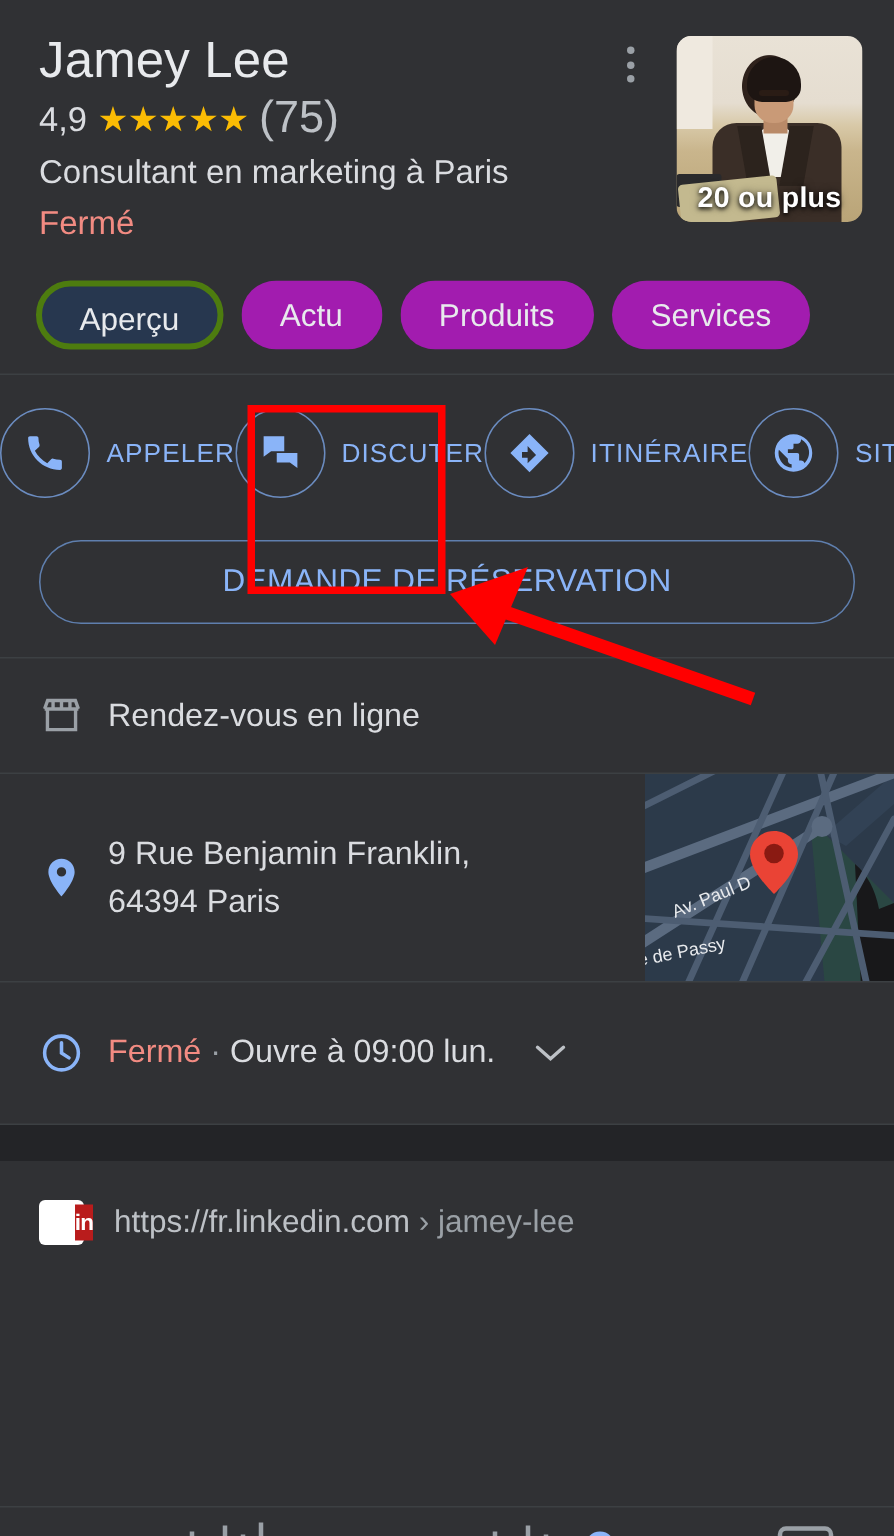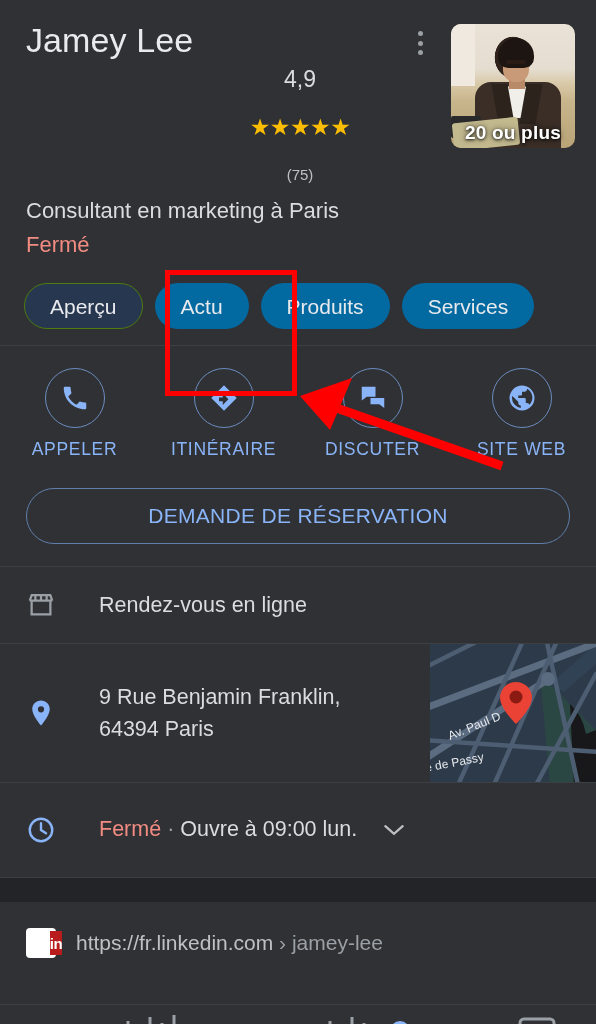--- a/index.html
+++ b/index.html
@@ -36,36 +36,35 @@
     font-weight: 400;
     color: #e8eaed;
     letter-spacing: 0.1px;
     line-height: 40px;
     margin: 0;
   }
   .rating-row {
     display: flex;
     align-items: center;
     margin-top: 7px;
-    gap: 24px;
-    flex-direction: column;
+    gap: 7px;
   }
   .rating-value {
     font-size: 23px;
     color: #dadce0;
     line-height: 24px;
   }
   .stars {
     font-size: 23px;
     color: #fbbc04;
     letter-spacing: -0.5px;
     line-height: 24px;
   }
   .rating-count {
-    font-size: 15px;
+    font-size: 30px;
     color: #bdc1c6;
     line-height: 24px;
   }
   .subtitle {
     font-size: 22px;
     color: #dadce0;
     margin-top: 10px;
     line-height: 28px;
   }
   .status-closed {
@@ -210,48 +209,48 @@
     gap: 12px;
     padding: 8px 0 16px 24px;
     overflow: hidden;
   }
   .chip {
     flex: 0 0 auto;
     height: 46px;
     line-height: 46px;
     padding: 0 25px;
     border-radius: 23px;
-    background: #0369a1;
+    background: #a21caf;
     color: #e8eaed;
     font-size: 21px;
     white-space: nowrap;
     box-sizing: border-box;
     border: 1px solid transparent;
     cursor: pointer;
   }
   .chip.active {
-    border: 1px solid #4d7c0f;
+    border: 4px solid #4d7c0f;
     background: #27374f;
   }
 
   .hr {
     height: 1px;
     background: #3c4043;
     width: 100%;
   }
 
   
   .actions {
     display: flex;
     padding: 22px 0 16px 0;
   }
   .action {
     flex: 1 1 0;
     display: flex;
-    flex-direction: column;
+    flex-direction: row;
     align-items: center;
     gap: 11px;
     cursor: pointer;
   }
   .action-circle {
     width: 60px;
     height: 60px;
     border-radius: 50%;
     border: 1px solid #6b8cc0;
     display: flex;
@@ -298,21 +297,20 @@
     flex: 0 0 46px;
     display: flex;
     align-items: center;
     justify-content: flex-start;
   }
   .row-text {
     font-size: 21.5px;
     color: #dadce0;
     line-height: 32px;
     flex: 1 1 auto;
-    margin-left: 27px;
   }
   .row-addr { min-height: 138px; padding-right: 78px; }
   .row-hours { min-height: 94px; }
   .row-phone { min-height: 96px; }
 
   .hours-closed { color: #f28b82; }
   .hours-sep { color: #9aa0a6; padding: 0 6px; }
   .chev {
     margin-left: 18px;
     display: inline-block;
@@ -454,34 +452,34 @@
         <svg width="30" height="30" viewBox="0 0 24 24" fill="#8ab4f8">
           <path d="M6.6 10.8c1.4 2.8 3.8 5.1 6.6 6.6l2.2-2.2c.3-.3.7-.4 1-.2 1.1.4 2.4.6 3.6.6.6 0 1 .4 1 1V20c0 .6-.4 1-1 1C10.6 21 3 13.4 3 4c0-.6.4-1 1-1h3.5c.6 0 1 .4 1 1 0 1.3.2 2.5.6 3.6.1.3 0 .7-.2 1l-2.3 2.2z"></path>
         </svg>
       </div>
       <div class="action-label">APPELER</div>
     </div>
 
     <div class="action">
       <div class="action-circle">
         <svg width="30" height="30" viewBox="0 0 24 24" fill="#8ab4f8">
-          <path d="M12 1.8 22.2 12 12 22.2 1.8 12 12 1.8zm-1 6.4v3.3H8v3h3v3l4.5-4.5L11 8.2z"></path>
-        </svg>
-      </div>
-      <div class="action-label">ITINÉRAIRE</div>
-    </div>
-
-    <div class="action">
-      <div class="action-circle">
-        <svg width="30" height="30" viewBox="0 0 24 24" fill="#8ab4f8">
           <path d="M3 3h11v8H7l-4 3V3z"></path>
           <path d="M10 12h11v8l-4-3h-7v-5z"></path>
         </svg>
       </div>
       <div class="action-label">DISCUTER</div>
+    </div>
+
+    <div class="action">
+      <div class="action-circle">
+        <svg width="30" height="30" viewBox="0 0 24 24" fill="#8ab4f8">
+          <path d="M12 1.8 22.2 12 12 22.2 1.8 12 12 1.8zm-1 6.4v3.3H8v3h3v3l4.5-4.5L11 8.2z"></path>
+        </svg>
+      </div>
+      <div class="action-label">ITINÉRAIRE</div>
     </div>
 
     <div class="action">
       <div class="action-circle">
         <svg width="30" height="30" viewBox="0 0 24 24" fill="#8ab4f8">
           <path d="M12 2a10 10 0 1 0 0 20 10 10 0 0 0 0-20zm-1 17.9A8 8 0 0 1 4 12c0-.6.1-1.2.2-1.7L9 15v1c0 1.1.9 2 2 2v1.9zm6.9-2.5c-.3-.8-1-1.4-1.9-1.4h-1v-3c0-.6-.4-1-1-1H9v-2h2c.6 0 1-.4 1-1V7h2c1.1 0 2-.9 2-2v-.4a8 8 0 0 1 1.9 12.8z"></path>
         </svg>
       </div>
       <div class="action-label">SITE WEB</div>
     </div>

